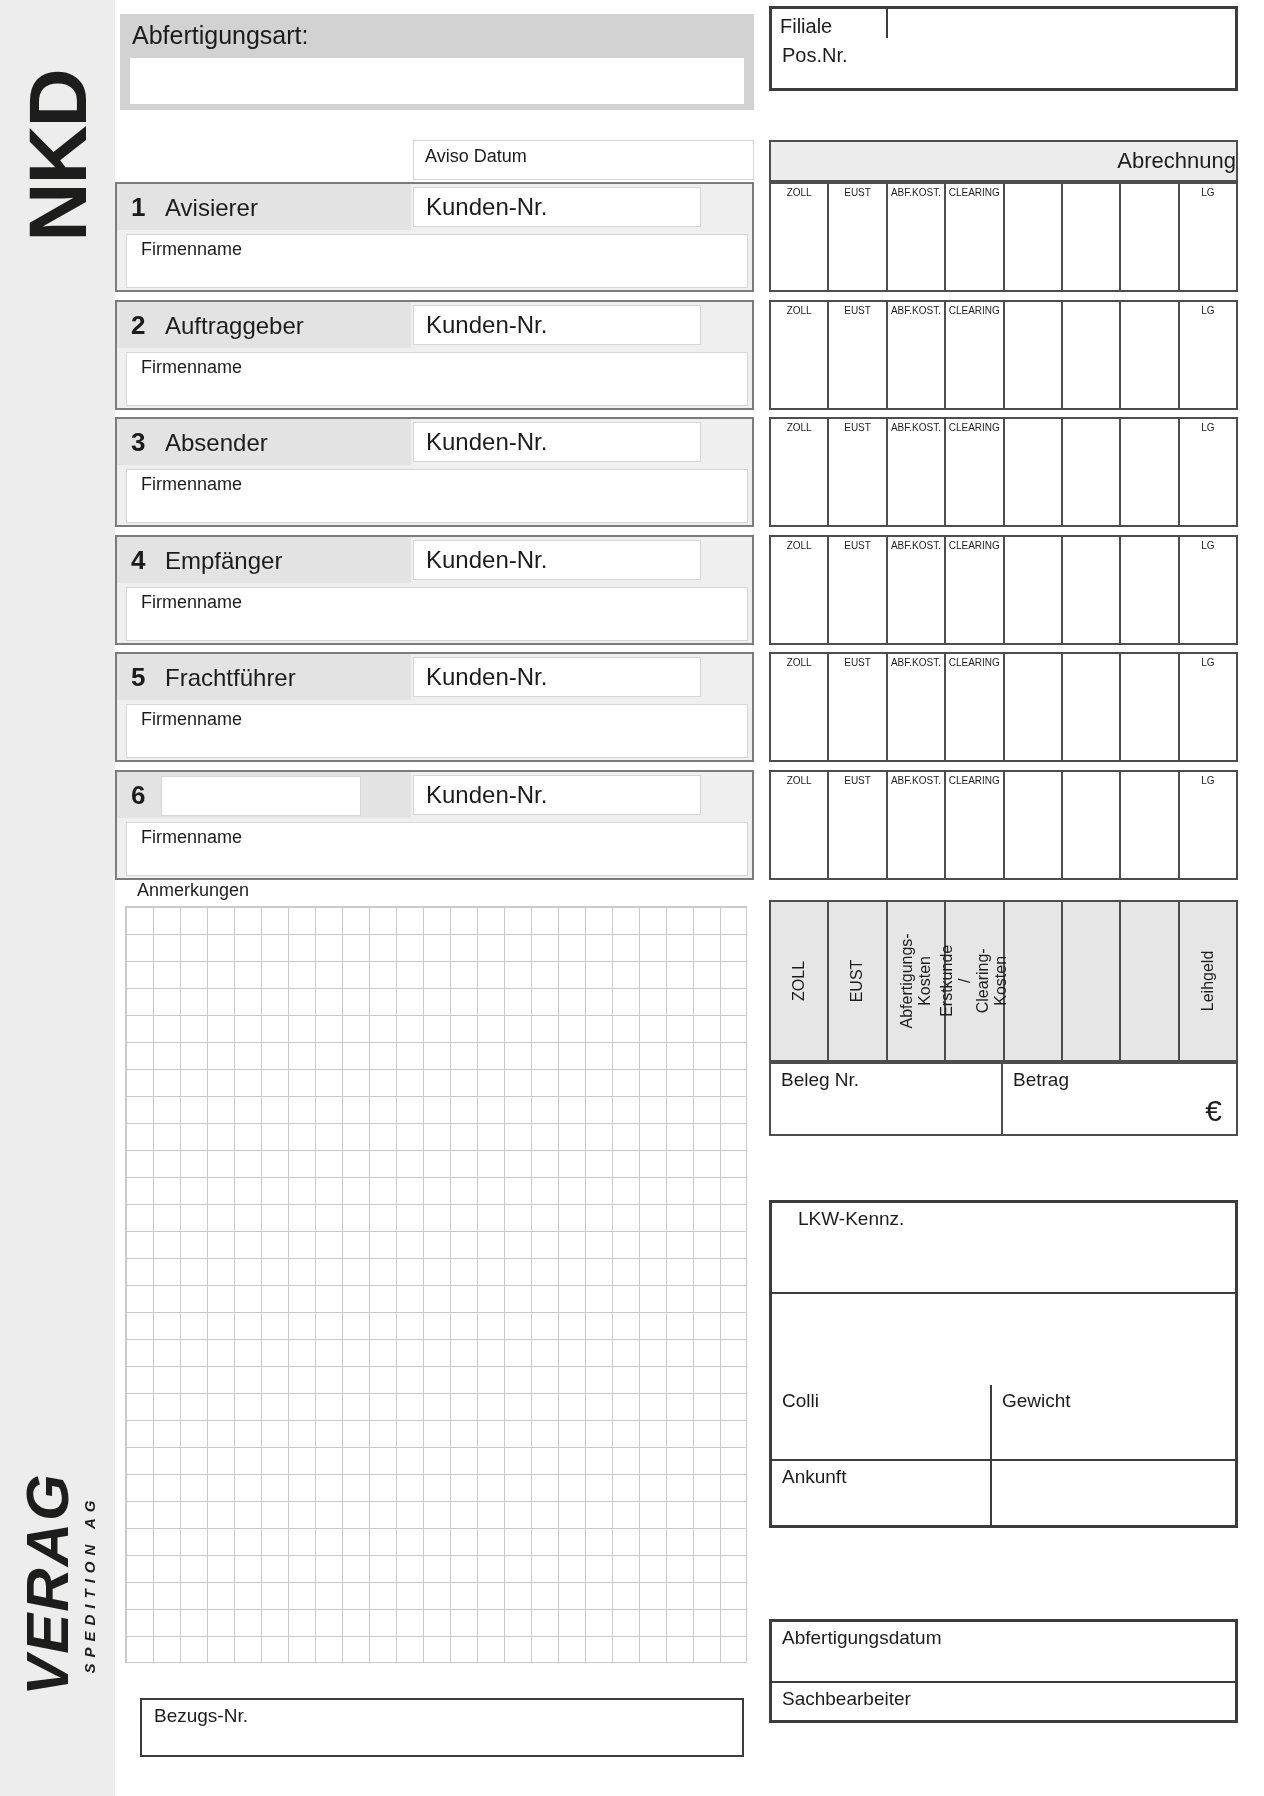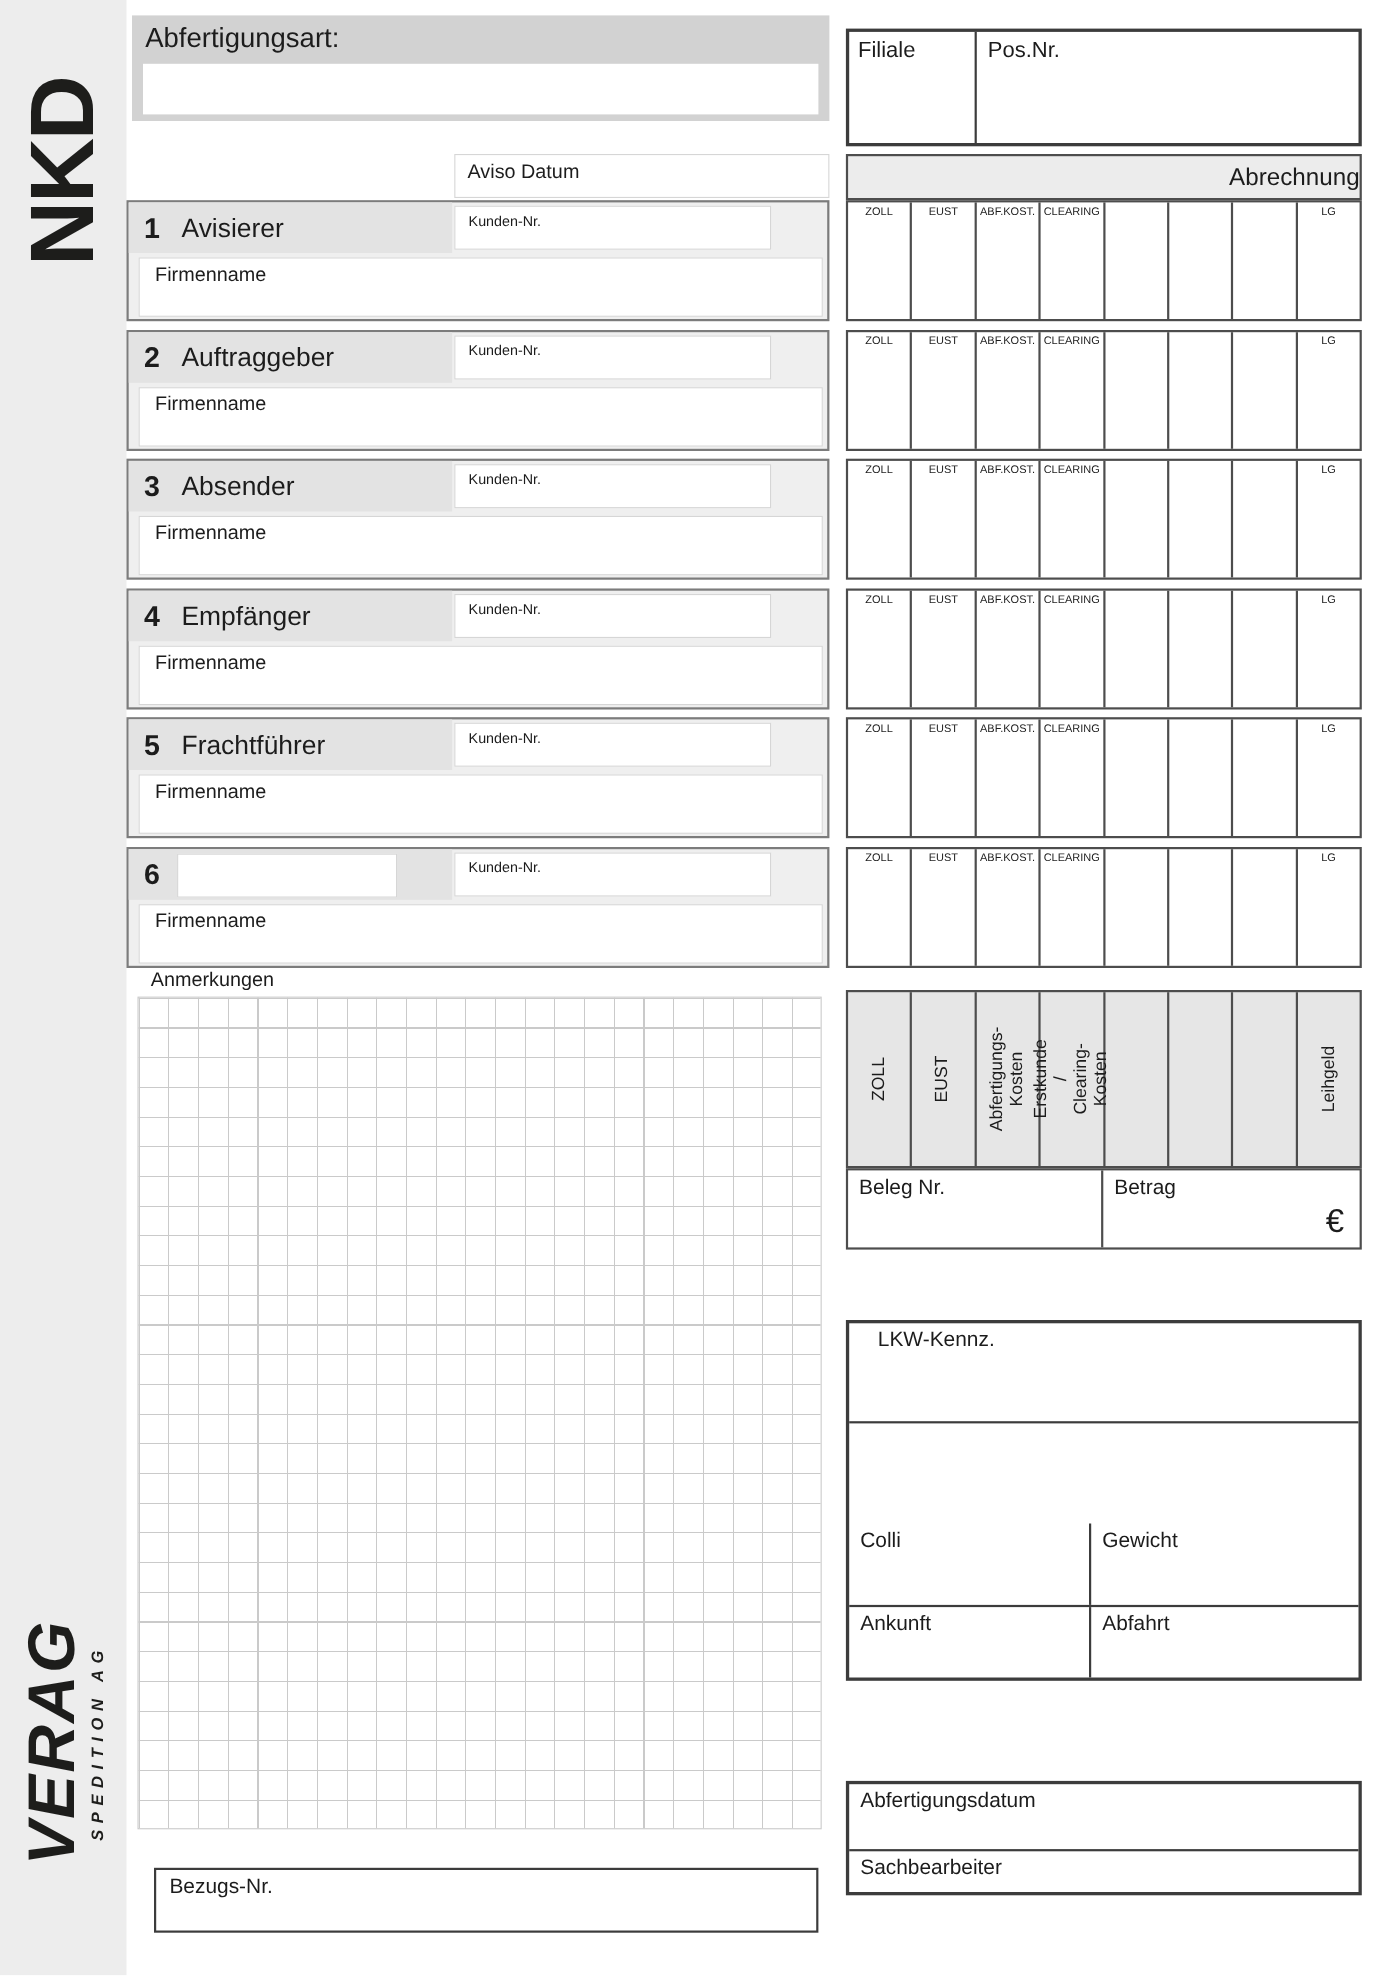--- a/index.html
+++ b/index.html
@@ -15,22 +15,22 @@
               display:flex;align-items:center;justify-content:center;}
   .verag-rot{transform:rotate(-90deg);text-align:center;white-space:nowrap;}
   .verag-main{font-size:60px;font-weight:900;font-style:italic;letter-spacing:2px;color:#1d1d1b;line-height:1;}
   .verag-sub{font-size:15px;font-weight:700;font-style:italic;letter-spacing:6px;color:#1d1d1b;margin-top:3px;}
 
   
   .abf-panel{position:absolute;left:120px;top:14px;width:634px;height:96px;background:#d2d2d2;}
   .abf-label{position:absolute;left:12px;top:7px;font-size:25px;}
   .abf-input{position:absolute;left:10px;top:44px;width:614px;height:46px;background:#fff;}
 
-  .filiale-box{position:absolute;left:769px;top:26px;width:469px;height:107px;
-               border:3px solid #3c3c3c;background:#fff;box-sizing:border-box;display:flex;}
+  .filiale-box{position:absolute;left:769px;top:6px;width:469px;height:85px;
+               border:3px solid #3c3c3c;background:#fff;box-sizing:border-box;display:flex;flex-direction:column;}
   .filiale-cell{width:116px;border-right:2px solid #3c3c3c;padding:6px 0 0 8px;font-size:20px;box-sizing:border-box;}
   .posnr-cell{flex:1;padding:6px 0 0 10px;font-size:20px;}
 
   .aviso-box{position:absolute;left:413px;top:140px;width:341px;height:40px;background:#fff;
              border:1px solid #d6d6d6;box-sizing:border-box;padding:5px 0 0 11px;font-size:18px;}
 
   
   .abr-header{position:absolute;left:769px;top:140px;width:469px;height:42px;background:#ececec;
               border:2px solid #4d4d4d;box-sizing:border-box;display:flex;align-items:center;justify-content:flex-end;
               font-size:22px;}
@@ -55,21 +55,21 @@
   .euro{position:absolute;right:14px;bottom:6px;font-size:30px;}
 
   
   .section{position:absolute;left:115px;width:639px;height:110px;background:#efefef;
            border:2px solid #7c7c7c;box-sizing:border-box;}
   .sec-strip{position:absolute;left:0;top:0;width:294px;height:46px;background:#e3e3e3;}
   .sec-num{position:absolute;left:14px;top:8px;font-size:26px;font-weight:700;}
   .sec-title{position:absolute;left:48px;top:10px;font-size:24px;}
   .sec-title-box{position:absolute;left:44px;top:4px;width:198px;height:38px;background:#fff;border:1px solid #d6d6d6;}
   .kunden-box{position:absolute;left:296px;top:3px;width:288px;height:40px;background:#fff;
-              border:1px solid #d6d6d6;box-sizing:border-box;padding:5px 0 0 12px;font-size:13px;}
+              border:1px solid #d6d6d6;box-sizing:border-box;padding:5px 0 0 12px;font-size:24px;}
   .firma-box{position:absolute;left:9px;top:50px;width:622px;height:54px;background:#fff;
              border:1px solid #d6d6d6;box-sizing:border-box;padding:4px 0 0 14px;font-size:18px;}
 
   
   .anm-label{position:absolute;left:137px;top:880px;font-size:18px;}
   .anm-grid{position:absolute;left:125px;top:906px;width:622px;height:757px;background:#fff;
             border:1px solid #cacaca;box-sizing:border-box;
             background-image:
               repeating-linear-gradient(to right,#cacaca 0,#cacaca 1px,transparent 1px,transparent 27px),
               repeating-linear-gradient(to bottom,#cacaca 0,#cacaca 1px,transparent 1px,transparent 27px);}
@@ -407,23 +407,20 @@
         <span>Colli</span>
       </div>
       <div class="half-cell last">
         <span>Gewicht</span>
       </div>
     </div>
     <div class="half-row" style="top:258px;height:64px;">
       <div class="half-cell">
         <span>Ankunft</span>
       </div>
-      <div class="half-cell last">
-        <span>Abfahrt</span>
-      </div>
     </div>
   </div>
 
   <div class="proc-block">
     <div class="proc-row1">
       <span>Abfertigungsdatum</span>
     </div>
     <div class="proc-row2">
       <span>Sachbearbeiter</span>
     </div>

